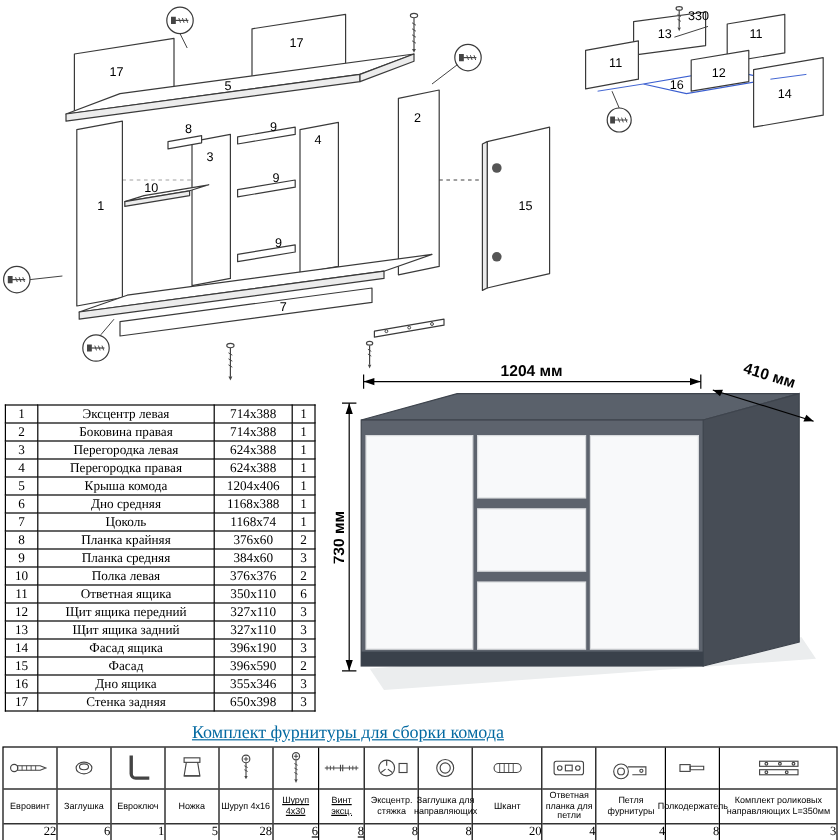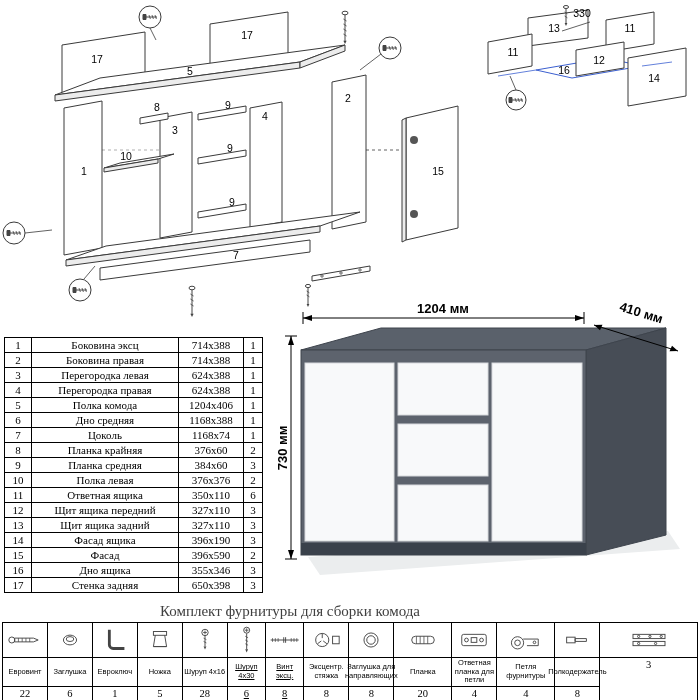--- a/index.html
+++ b/index.html
@@ -14,29 +14,29 @@
   .thin{stroke:#3a3a3a;stroke-width:.8;fill:none;}
   .callout{font:10.5px "Liberation Sans",sans-serif;fill:#000;text-anchor:middle;}
   .dim{font:bold 13px "Liberation Sans",sans-serif;fill:#000;}
   
   .parts-table{position:absolute;left:4px;top:337px;border-collapse:collapse;}
   .parts-table td{border:1px solid #000;padding:0 2px;font-size:11px;height:14px;
                   line-height:13px;text-align:center;white-space:nowrap;}
   .c-num{width:22px}.c-name{width:142px}.c-size{width:60px}.c-qty{width:14px}
   
   .hw-title{position:absolute;top:603px;left:0;width:580px;text-align:center;
-            font:15px "Liberation Serif",serif;color:#404040;}
+            font:15px "Liberation Serif",serif;color:#0369a1;text-decoration:underline;}
   .hw-table{position:absolute;top:622px;left:2px;width:694px;display:flex;
             border:1px solid #000;align-items:stretch;background:#fff;}
   .hw-col{flex:1 1 0;border-left:1px solid #000;display:flex;flex-direction:column;min-width:0;}
   .hw-col:first-child{border-left:none;}
   .hw-icon{height:34px;display:flex;align-items:center;justify-content:center;}
   .hw-name{border-top:1px solid #000;font:7.5px/1.15 "Liberation Sans",sans-serif;
            text-align:center;padding:1px;flex:1;display:flex;align-items:center;justify-content:center;}
-  .hw-qty{border-top:1px solid #000;font:10.5px/14px "Liberation Serif",serif;text-align:center;height:14px;}
+  .hw-qty{border-top:1px solid #000;font:10.5px/14px "Liberation Serif",serif;text-align:right;height:14px;}
   .hw-col:nth-child(6),.hw-col:nth-child(7){flex:.85;text-decoration:underline;}
   .hw-col:nth-child(10),.hw-col:nth-child(12){flex:1.3;}
   .hw-col:last-child{flex:2.2;}
   .hwsvg{width:40px;height:32px;}
 </style>
 </head>
 <body>
 
 <div class="page">
 
@@ -169,21 +169,21 @@
       <text x="106" y="70" class="callout">16</text>
       <text x="141" y="60" class="callout">12</text>
       <text x="196" y="78" class="callout">14</text>
       <text x="124" y="13" class="callout">330</text>
     </svg>
 
   <table class="parts-table">
     <tbody>
         <tr>
           <td class="c-num">1</td>
-          <td class="c-name">Боковина эксц</td>
+          <td class="c-name">Эксцентр левая</td>
           <td class="c-size">714x388</td>
           <td class="c-qty">1</td>
         </tr>
         <tr>
           <td class="c-num">2</td>
           <td class="c-name">Боковина правая</td>
           <td class="c-size">714x388</td>
           <td class="c-qty">1</td>
         </tr>
         <tr>
@@ -193,21 +193,21 @@
           <td class="c-qty">1</td>
         </tr>
         <tr>
           <td class="c-num">4</td>
           <td class="c-name">Перегородка правая</td>
           <td class="c-size">624x388</td>
           <td class="c-qty">1</td>
         </tr>
         <tr>
           <td class="c-num">5</td>
-          <td class="c-name">Полка комода</td>
+          <td class="c-name">Крыша комода</td>
           <td class="c-size">1204x406</td>
           <td class="c-qty">1</td>
         </tr>
         <tr>
           <td class="c-num">6</td>
           <td class="c-name">Дно средняя</td>
           <td class="c-size">1168x388</td>
           <td class="c-qty">1</td>
         </tr>
         <tr>
@@ -437,21 +437,21 @@
       </div>
       <div class="hw-col">
         <div class="hw-icon">
           <svg class="hwsvg" viewBox="0 0 40 34">
             <g stroke="#444" fill="none">
               <rect x="8" y="13" width="24" height="8" rx="4"></rect>
               <path d="M13 13 v8 M17 13 v8 M21 13 v8 M25 13 v8" stroke-width=".8"></path>
             </g>
           </svg>
         </div>
-        <div class="hw-name">Планка</div>
+        <div class="hw-name">Шкант</div>
         <div class="hw-qty">20</div>
       </div>
       <div class="hw-col">
         <div class="hw-icon">
           <svg class="hwsvg" viewBox="0 0 40 34">
             <g stroke="#444" fill="none">
               <rect x="7" y="11" width="26" height="12" rx="2"></rect>
               <circle cx="12" cy="17" r="2"></circle>
               <circle cx="28" cy="17" r="2"></circle>
               <rect x="17" y="14.5" width="6" height="5"></rect>
@@ -494,17 +494,18 @@
               <rect x="3" y="11" width="34" height="4.5"></rect>
               <rect x="3" y="18.5" width="34" height="4.5"></rect>
               <circle cx="9" cy="13.2" r="1.2"></circle>
               <circle cx="21" cy="13.2" r="1.2"></circle>
               <circle cx="33" cy="13.2" r="1.2"></circle>
               <circle cx="9" cy="20.7" r="1.2"></circle>
               <circle cx="27" cy="20.7" r="1.2"></circle>
             </g>
           </svg>
         </div>
+        <div class="hw-name">Комплект роликовых направляющих L=350мм</div>
         <div class="hw-qty">3</div>
       </div>
     </div>
 
 </div>
 
 </body></html>

